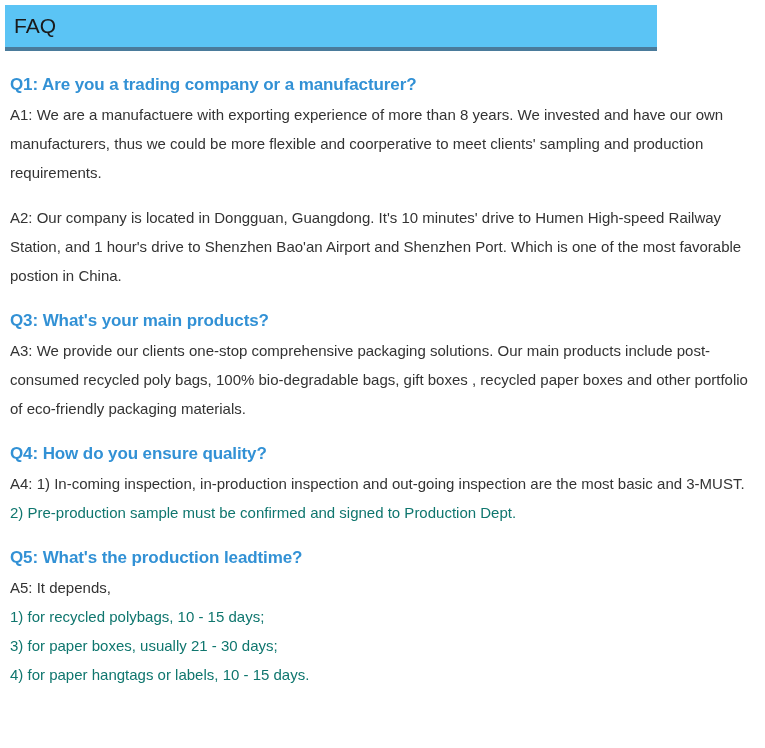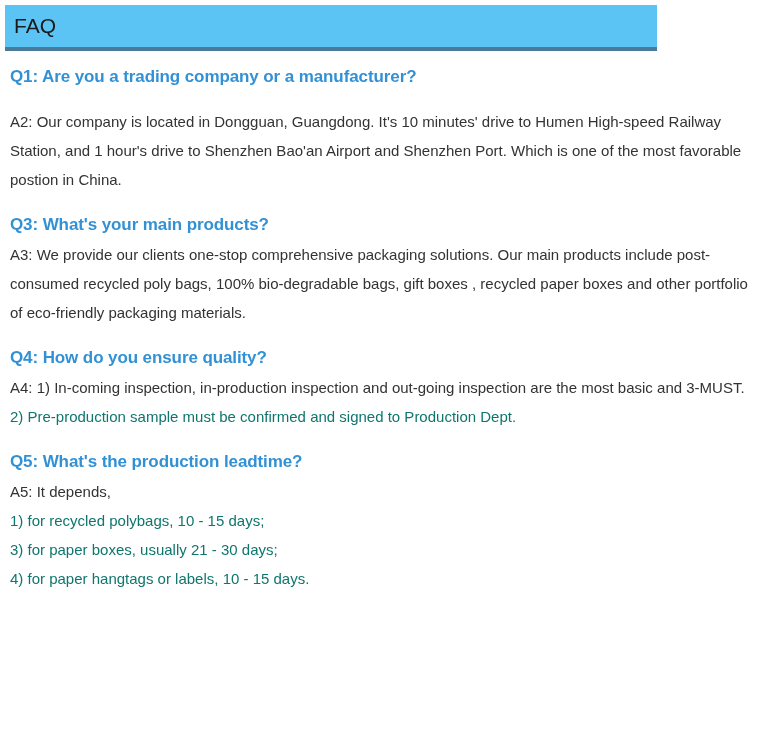--- a/index.html
+++ b/index.html
@@ -57,21 +57,21 @@
   }
   .qa-block:last-child {
     margin-bottom: 0;
   }
 
   .qa-question {
     font-size: 17px;
     line-height: 29px;
     font-weight: bold;
     color: #3291d5;
-    margin: 0 0 1px 0;
+    margin: 8px 0 1px 0;
     letter-spacing: -0.1px;
   }
 
   .qa-answer {
     font-size: 15px;
     line-height: 29px;
     color: #333333;
     margin: 0;
     letter-spacing: 0px;
     word-spacing: 0px;
@@ -89,20 +89,21 @@
 <div class="page">
 
   <div class="faq-banner">
     <div class="faq-banner-title">FAQ</div>
   </div>
 
   <div class="content">
 
     <div class="qa-block">
       <p class="qa-question">Q1: Are you a trading company or a manufacturer?</p>
+      <p class="qa-answer">A1: We are a manufactuere with exporting experience of more than 8 years. We invested and have our own manufacturers, thus we could be more flexible and coorperative to meet clients' sampling and production requirements.</p>
     </div>
 
     <div class="qa-block">
       <p class="qa-answer">A2: Our company is located in Dongguan, Guangdong. It's 10 minutes' drive to Humen High-speed Railway Station, and 1 hour's drive to Shenzhen Bao'an Airport and Shenzhen Port. Which is one of the most favorable postion in China.</p>
     </div>
 
     <div class="qa-block">
       <p class="qa-question">Q3: What's your main products?</p>
       <p class="qa-answer">A3: We provide our clients one-stop comprehensive packaging solutions. Our main products include post-consumed recycled poly bags, 100% bio-degradable bags, gift boxes , recycled paper boxes and other portfolio of eco-friendly packaging materials.</p>
     </div>

